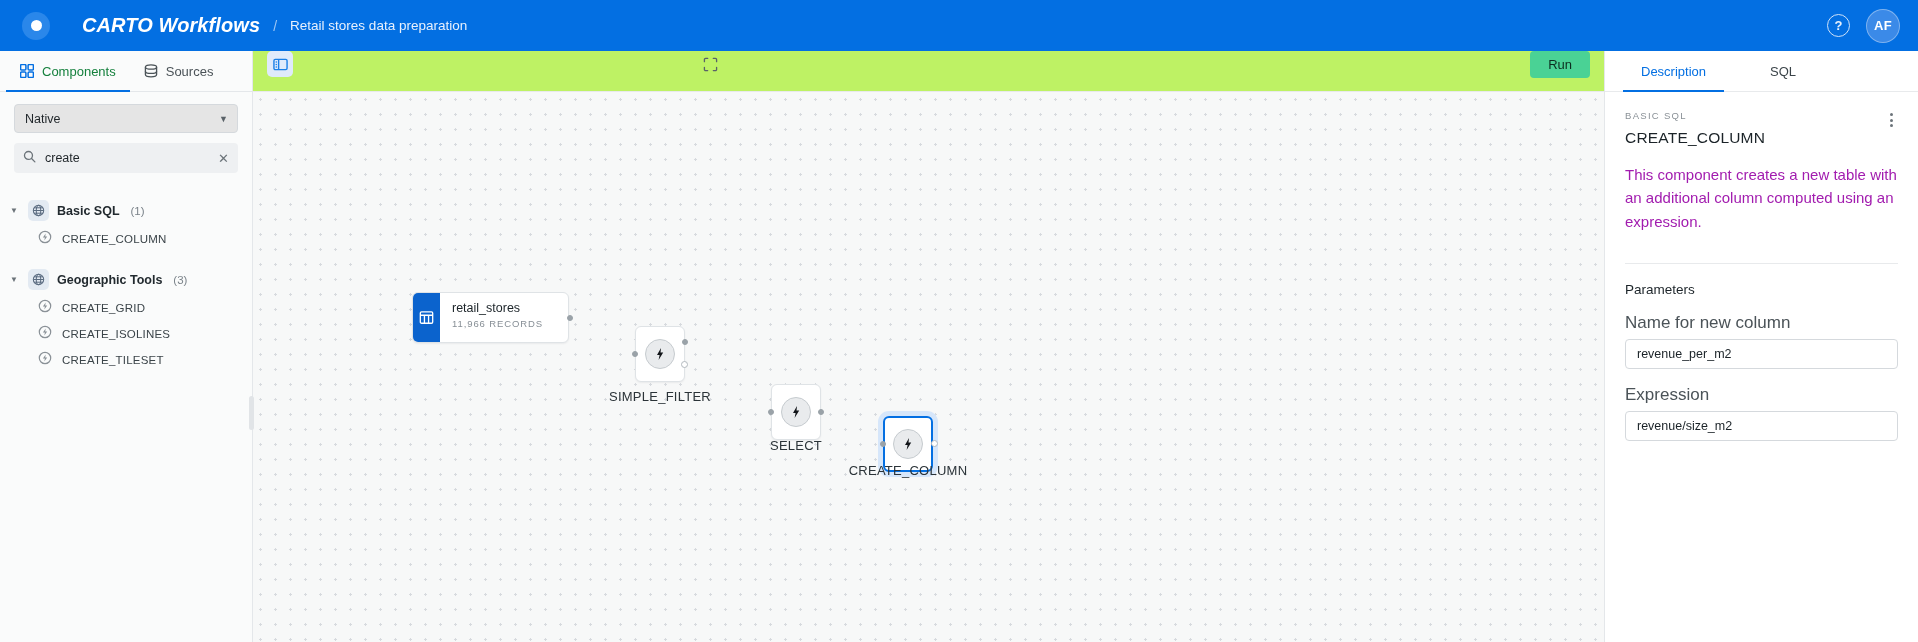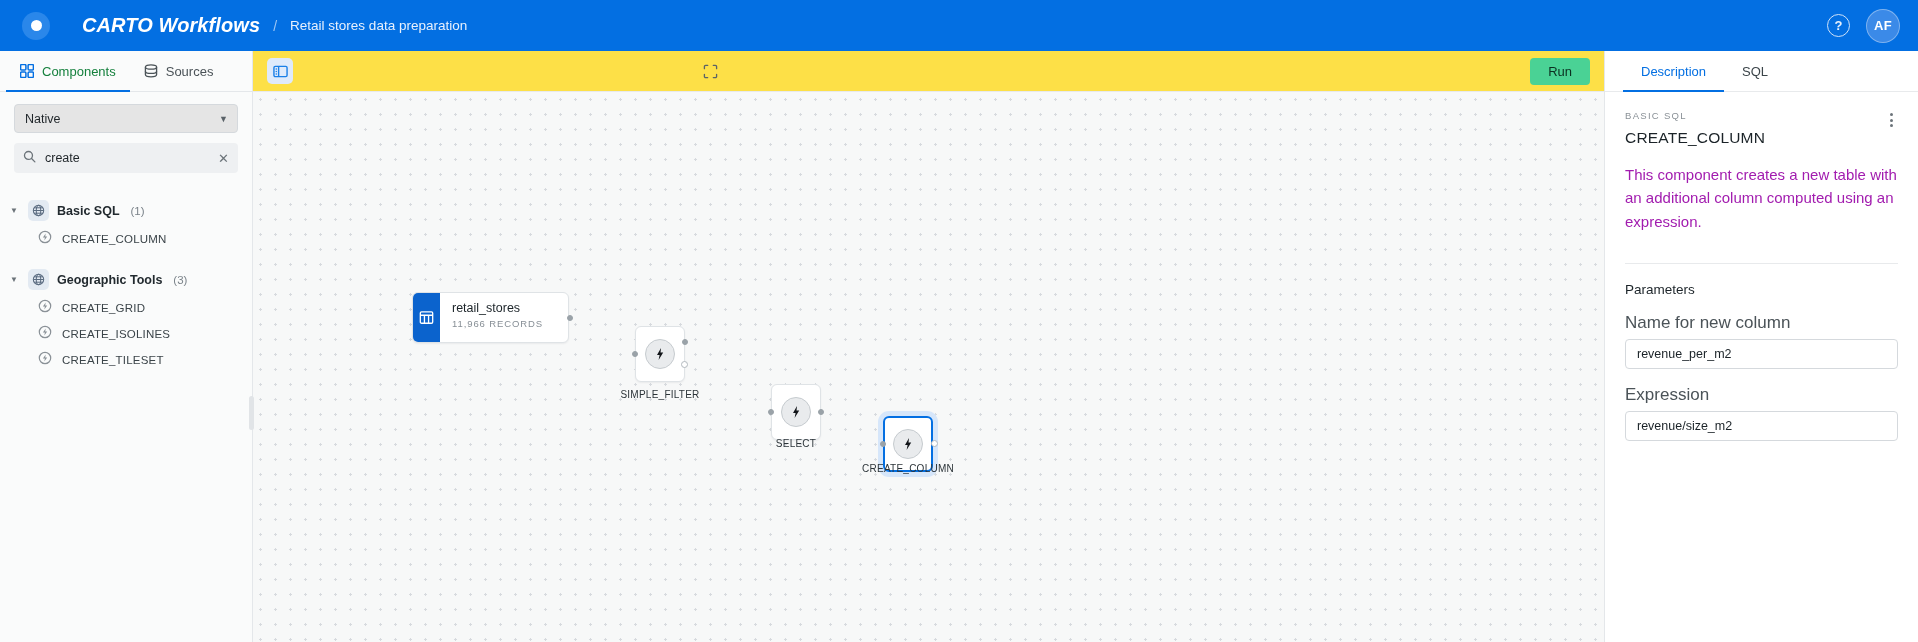--- a/index.html
+++ b/index.html
@@ -89,22 +89,22 @@
   }
   .leaf-label { font-size: 11.5px; color: #3b4449; letter-spacing: .2px; }
   .sidebar-handle {
     position: absolute; left: 249px; top: 396px; width: 5px; height: 34px;
     border-radius: 3px; background: #e1e4e7; cursor: col-resize; z-index: 5;
   }
 
   
   .canvas-col { flex: 1; display: flex; flex-direction: column; min-width: 0; position: relative; }
   .canvas-toolbar {
-    height: 41px; flex: 0 0 41px; background: #fde047; border-bottom: 1px solid #e8eaec;
-    display: flex; align-items: center; padding: 8px 14px; position: relative;
+    height: 41px; flex: 0 0 41px; background: #bef264; border-bottom: 1px solid #e8eaec;
+    display: flex; padding: 0 14px; position: relative;
   }
   .tb-btn {
     width: 26px; height: 26px; border-radius: 5px; display: flex;
     align-items: center; justify-content: center; cursor: pointer;
   }
   .tb-btn.active { background: #dfeafb; }
   .tb-btn.mid { position: absolute; left: 444px; }
   .run-btn {
     position: absolute; right: 14px; background: #4ad295; color: #0c2f20;
     font-size: 13px; font-weight: 500; border: none; border-radius: 4px;
@@ -139,36 +139,36 @@
     box-shadow: 0 1px 2px rgba(16,24,40,.06); cursor: grab;
   }
   .op-node.selected {
     border: 2px solid #036fe2; box-shadow: 0 0 0 5px #d6e6fa;
   }
   .bolt {
     width: 30px; height: 30px; border-radius: 50%; background: #e9ebed;
     border: 1px solid #c6cbcf; display: flex; align-items: center; justify-content: center;
   }
   .node-caption {
-    position: absolute; font-size: 10px; color: #2b3338; letter-spacing: .25px;
+    position: absolute; font-size: 13px; color: #2b3338; letter-spacing: .25px;
     white-space: nowrap; transform: translateX(-50%);
   }
   .port {
     position: absolute; width: 6px; height: 6px; border-radius: 50%;
     background: #9aa2a8; border: 1px solid #9aa2a8;
   }
   .port.open { background: #fff; border: 1px solid #b2b9be; width: 7px; height: 7px; }
   svg.links { position: absolute; inset: 0; pointer-events: none; }
 
   
   .rpanel {
     width: 314px; flex: 0 0 314px; background: #fff; border-left: 1px solid #e4e7ea;
     display: flex; flex-direction: column;
   }
-  .rtabs { display: flex; height: 41px; padding-left: 18px; border-bottom: 1px solid #e8eaec; }
+  .rtabs { display: flex; height: 41px; padding-left: 18px; border-bottom: 1px solid #e8eaec; gap: 28px; }
   .rtab {
     display: flex; align-items: center; padding: 0 18px; font-size: 13px; color: #3b4449;
     cursor: pointer; position: relative;
   }
   .rtab.active { color: #036fe2; font-weight: 500; }
   .rtab.active::after {
     content: ""; position: absolute; left: 0; right: 0; bottom: -1px; height: 2.5px; background: #036fe2;
   }
   .rsection { padding: 18px 20px 0 20px; position: relative; }
   .overline { font-size: 9.5px; color: #8a9197; letter-spacing: 1.3px; }

